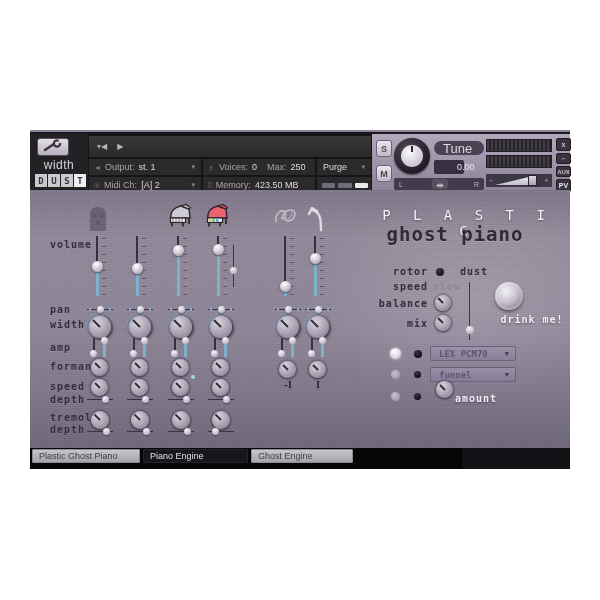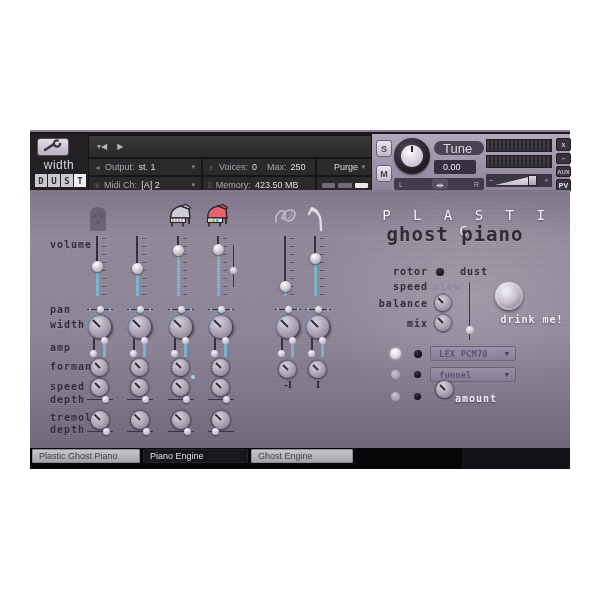--- a/index.html
+++ b/index.html
@@ -36,22 +36,22 @@
   .sm-btn{position:absolute;width:16px;height:17px;border-radius:3px;background:linear-gradient(180deg,#eae7ed,#c0bac7);
     border:1px solid #6b6375;box-sizing:border-box;color:#4a4452;font:bold 9px "Liberation Sans",sans-serif;
     display:flex;align-items:center;justify-content:center;}
   #tune-knob{position:absolute;left:22px;top:4px;width:36px;height:36px;border-radius:50%;
     background:radial-gradient(circle at 38% 32%,#4e4855,#201c26 70%);box-shadow:0 1px 2px rgba(20,15,25,.6);}
   #tune-cap{position:absolute;left:7px;top:7px;width:22px;height:22px;border-radius:50%;
     background:radial-gradient(circle at 40% 32%,#fbfafc,#d3cdd9 60%,#b1aabb);}
   #tune-tick{position:absolute;left:50%;top:1px;width:2px;height:6px;margin-left:-1px;background:#2b2631;}
   .tune-label-box{position:absolute;left:62px;top:7px;width:50px;height:14px;border-radius:7px;background:#4a4354;
     color:#dcd8e0;font-size:13px;display:flex;align-items:center;padding-left:9px;box-sizing:border-box;}
-  .tune-value-box{position:absolute;left:62px;top:26px;width:42px;height:14px;border-radius:2px;background:#363040;
-    color:#eceaf0;font-size:9px;display:flex;align-items:center;padding-left:9px;box-sizing:border-box;}
+  .tune-value-box{position:absolute;left:62px;top:26px;width:30px;height:14px;border-radius:2px;background:#363040;
+    color:#eceaf0;font-size:9px;display:flex;align-items:center;padding-left:23px;box-sizing:border-box;}
   #pan-strip{position:absolute;left:22px;top:44px;width:90px;height:12px;background:#423b4c;border-radius:2px;
     color:#b6b0be;font-size:7px;display:flex;align-items:center;}
   #pan-widget{position:absolute;left:38px;top:1px;width:16px;height:10px;background:#57505f;border-radius:2px;
     color:#e4e1e8;font-size:6px;display:flex;align-items:center;justify-content:center;letter-spacing:0;}
   .hmeter{position:absolute;left:114px;width:66px;height:13px;border:1px solid #201d24;box-sizing:border-box;
     background:repeating-linear-gradient(90deg,#413d45 0 2px,#28252c 2px 4px);}
   #vol-strip{position:absolute;left:114px;top:40px;width:66px;height:13px;background:#3c3744;border-radius:1px;
     color:#a9a3b0;font-size:8px;}
   #vol-ramp{position:absolute;left:9px;bottom:2px;width:38px;height:9px;background:linear-gradient(180deg,#efedf1,#c3bdca);
     clip-path:polygon(0 100%,100% 0,100% 100%);}
@@ -185,21 +185,21 @@
         <span class="cell-caret">▾</span>
       </div>
       <div class="io-cell" style="left:115px;top:25px;width:112px;height:16px;">
         <span class="io-ic">♬</span>
         <span>Voices:</span>
         <span class="io-val">0</span>
         <span style="margin-left:10px;">Max:</span>
         <span class="io-val">250</span>
       </div>
       <div class="io-cell" style="left:229px;top:25px;width:54px;height:16px;">
-        <span class="io-val" style="margin-left:17px;">Purge</span>
+        <span class="io-val" style="margin-left:6px;">Purge</span>
         <span class="cell-caret">▾</span>
       </div>
       <div class="io-cell" style="left:1px;top:43px;width:112px;height:16px;">
         <span class="io-ic">◎</span>
         <span>Midi Ch:</span>
         <span class="io-val">[A] 2</span>
         <span class="cell-caret">▾</span>
       </div>
       <div class="io-cell" style="left:115px;top:43px;width:112px;height:16px;">
         <span class="io-ic">▯</span>

